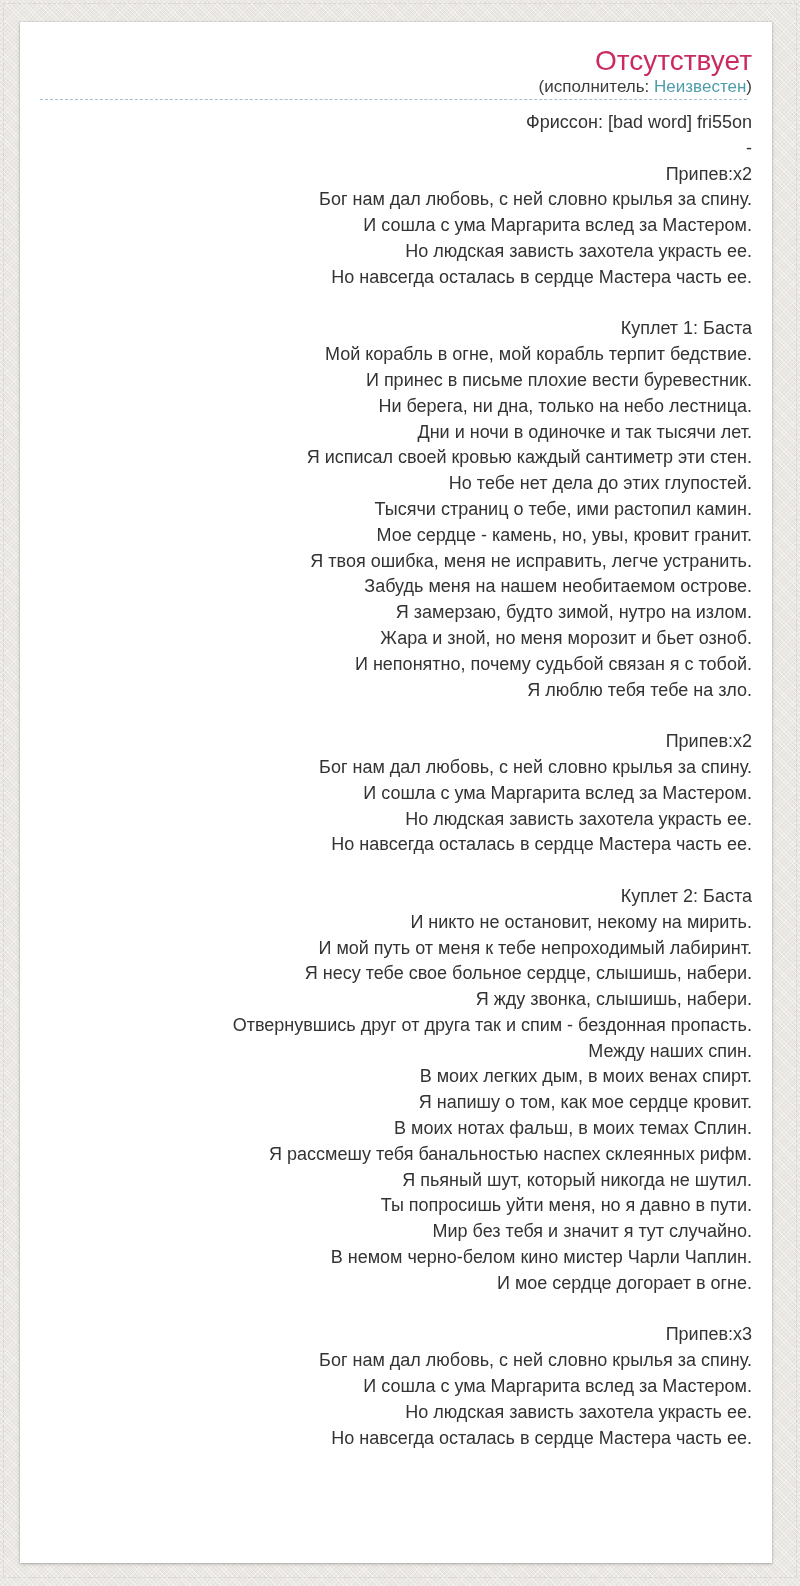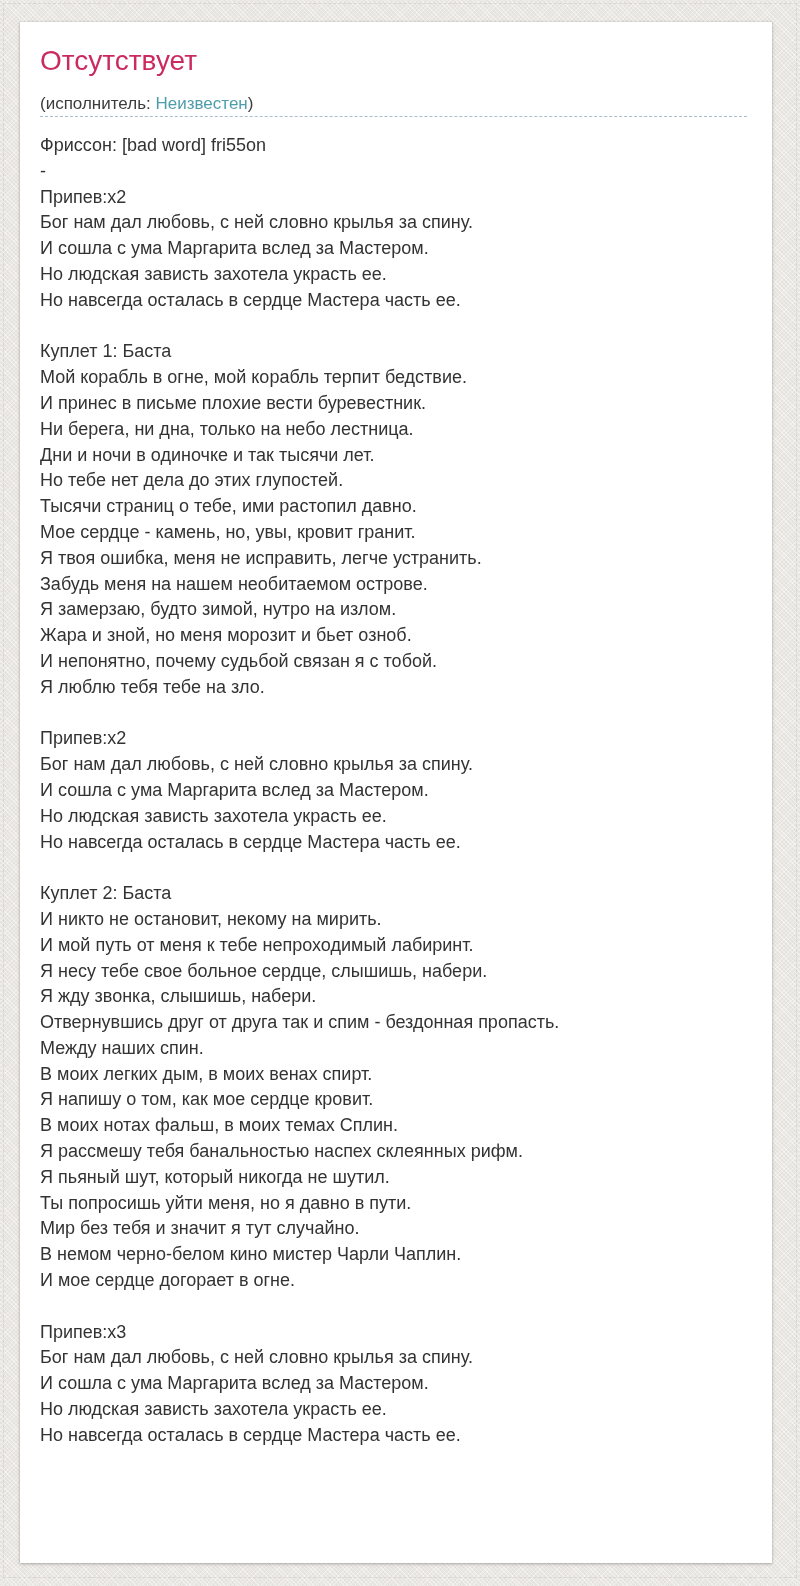--- a/index.html
+++ b/index.html
@@ -9,20 +9,21 @@
     overflow: hidden;
     position: relative;
   }
   .page {
     position: absolute;
     inset: 0;
     background-color: #ebe8e4;
     background-image:
       repeating-linear-gradient(45deg, rgba(255,255,255,0.35) 0 1px, rgba(0,0,0,0.012) 1px 3px),
       repeating-linear-gradient(-45deg, rgba(255,255,255,0.25) 0 1px, rgba(0,0,0,0.01) 1px 3px);
+    text-align: right;
   }
   .stitch-frame {
     position: absolute;
     top: 3px; left: 3px; right: 3px; bottom: 8px;
     border: 1px dashed #d8d4cf;
     pointer-events: none;
   }
   .card {
     position: absolute;
     left: 20px;
@@ -36,37 +37,37 @@
   .title {
     display: block;
     font-size: 28px;
     line-height: 28px;
     font-weight: normal;
     color: #cb2a60;
     text-decoration: none;
     cursor: pointer;
   }
   .subtitle {
-    margin-top: 20px;
+    margin-top: 3px;
     font-size: 17px;
     line-height: 18px;
     color: #3c3c3c;
   }
   .artist {
     color: #4f9dab;
     text-decoration: none;
     cursor: pointer;
   }
   .separator {
     margin-top: 3px;
     width: 707px;
     border-bottom: 1px dashed #a6bed0;
   }
   .lyrics {
-    margin-top: 16px;
+    margin-top: 10px;
     font-size: 18px;
     line-height: 25.8px;
     color: #333333;
   }
   .lyric-line { white-space: pre; }
 </style>
 </head>
 <body>
 
 <div class="page">
@@ -86,22 +87,23 @@
         <div class="lyric-line">Бог нам дал любовь, с ней словно крылья за спину.</div>
         <div class="lyric-line">И сошла с ума Маргарита вслед за Мастером.</div>
         <div class="lyric-line">Но людская зависть захотела украсть ее.</div>
         <div class="lyric-line">Но навсегда осталась в сердце Мастера часть ее.</div>
         <div class="lyric-line">&nbsp;</div>
         <div class="lyric-line">Куплет 1: Баста</div>
         <div class="lyric-line">Мой корабль в огне, мой корабль терпит бедствие.</div>
         <div class="lyric-line">И принес в письме плохие вести буревестник.</div>
         <div class="lyric-line">Ни берега, ни дна, только на небо лестница.</div>
         <div class="lyric-line">Дни и ночи в одиночке и так тысячи лет.</div>
+        <div class="lyric-line">Я исписал своей кровью каждый сантиметр эти стен.</div>
         <div class="lyric-line">Но тебе нет дела до этих глупостей.</div>
-        <div class="lyric-line">Тысячи страниц о тебе, ими растопил давно.</div>
+        <div class="lyric-line">Тысячи страниц о тебе, ими растопил камин.</div>
         <div class="lyric-line">Мое сердце - камень, но, увы, кровит гранит.</div>
         <div class="lyric-line">Я твоя ошибка, меня не исправить, легче устранить.</div>
         <div class="lyric-line">Забудь меня на нашем необитаемом острове.</div>
         <div class="lyric-line">Я замерзаю, будто зимой, нутро на излом.</div>
         <div class="lyric-line">Жара и зной, но меня морозит и бьет озноб.</div>
         <div class="lyric-line">И непонятно, почему судьбой связан я с тобой.</div>
         <div class="lyric-line">Я люблю тебя тебе на зло.</div>
         <div class="lyric-line">&nbsp;</div>
         <div class="lyric-line">Припев:x2</div>
         <div class="lyric-line">Бог нам дал любовь, с ней словно крылья за спину.</div>

